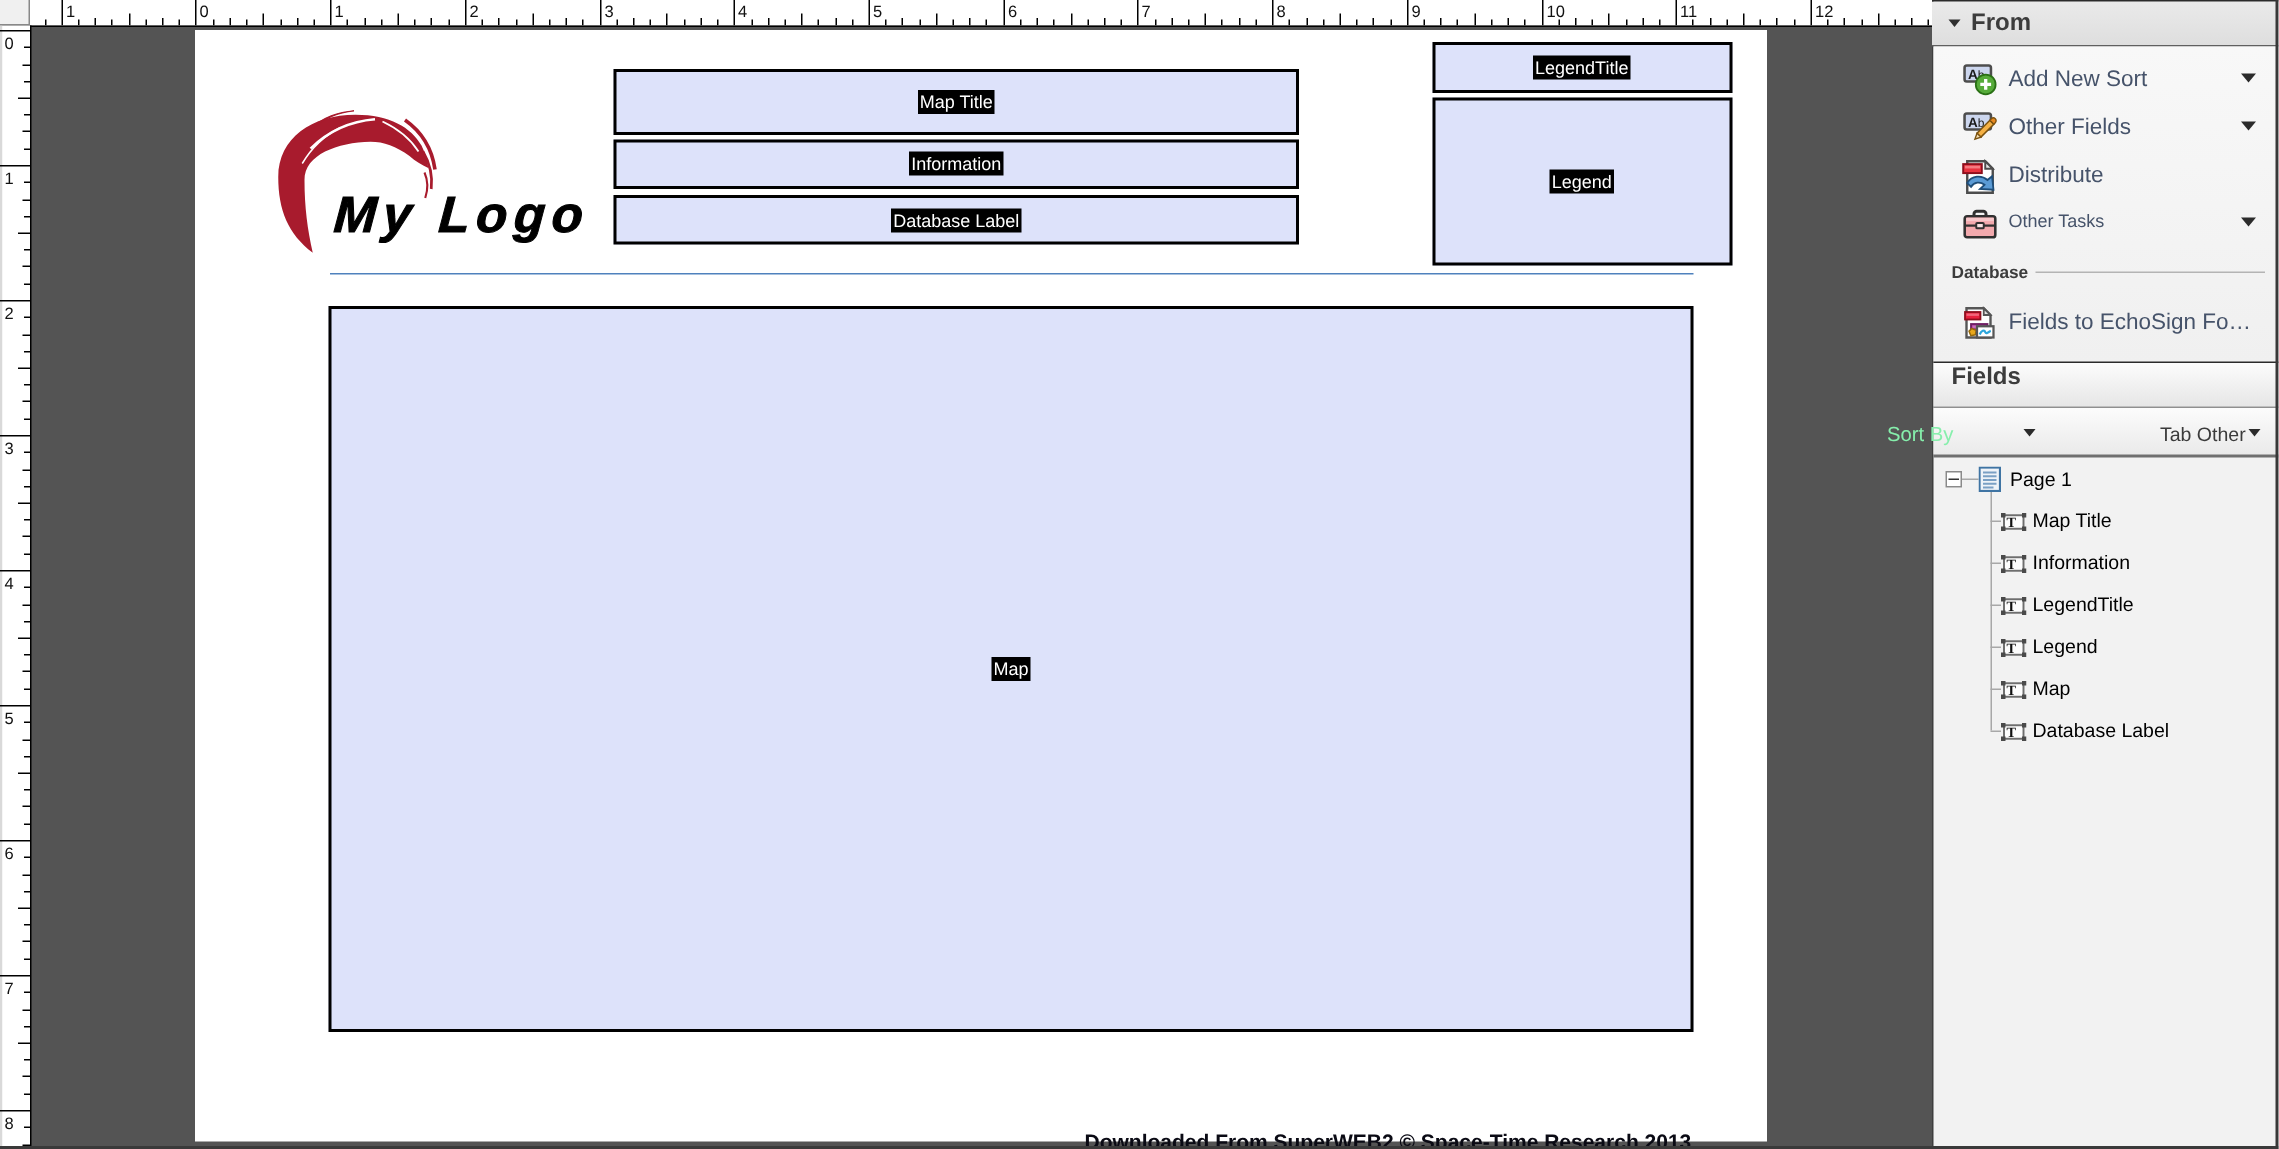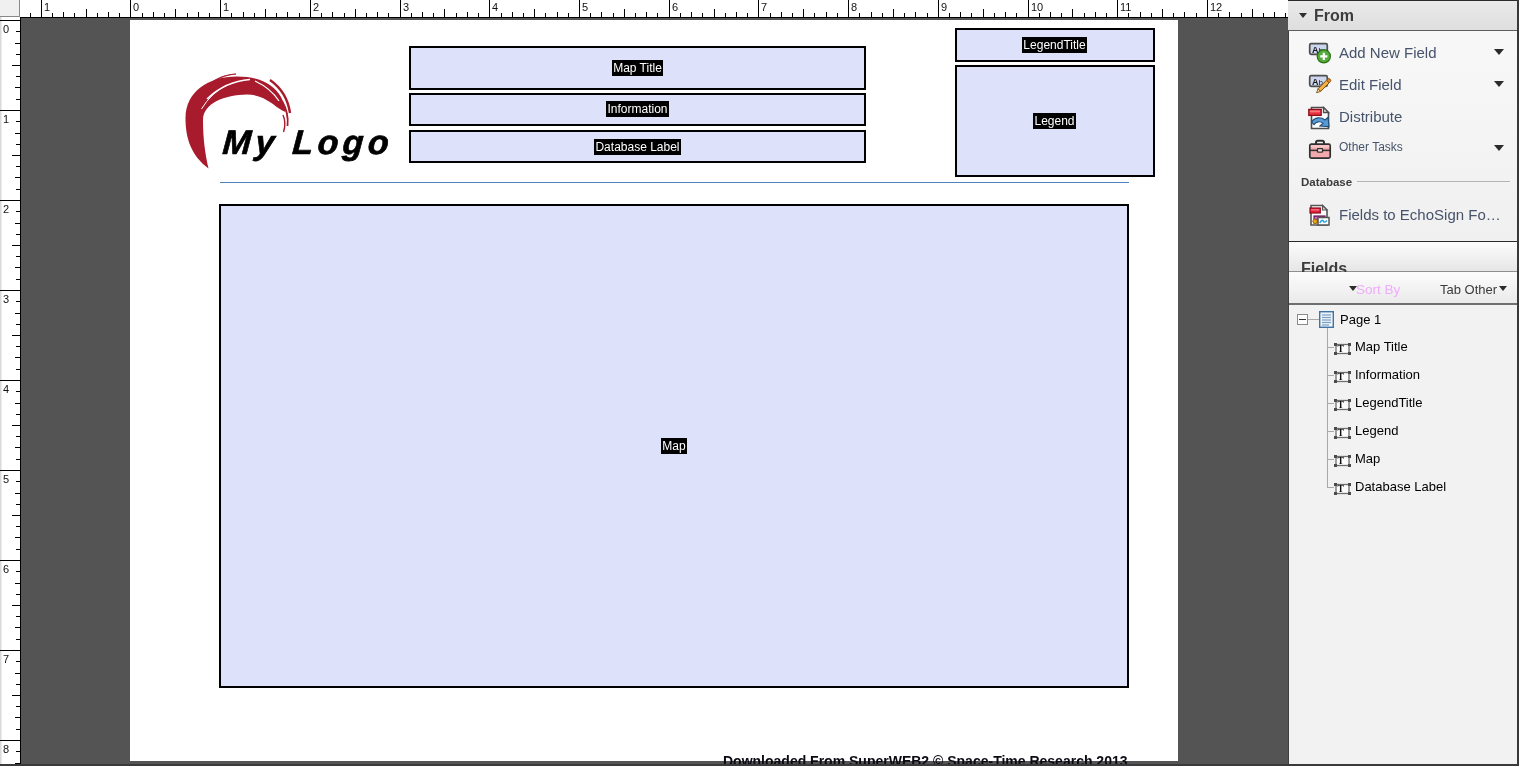--- a/index.html
+++ b/index.html
@@ -284,31 +284,31 @@
 <div class="abs" style="left:1314px;top:8px;font-size:16px;line-height:16px;font-weight:bold;color:#3c3c3c;">From</div>
 
 <div class="abs" style="left:1289px;top:31px;width:230px;height:210px;background:linear-gradient(#f8f8f8,#f0f0f0);"></div>
 <div style="position:absolute;left:1308px;top:42px;"><svg width="24" height="24" viewBox="0 0 24 24">
 <rect x="1.7" y="1.7" width="17.6" height="10.6" rx="1.5" fill="#ccd6ee" stroke="#4d4d4d" stroke-width="1.7"></rect>
 <text x="4" y="10.5" font-family="Liberation Sans" font-size="9" font-weight="bold" fill="#1a1a1a">A</text>
 <text x="10.5" y="10.5" font-family="Liberation Sans" font-size="8" fill="#1a1a1a">b</text>
 <circle cx="15.8" cy="14.3" r="6.6" fill="#56ab3a" stroke="#2a7015" stroke-width="1.2"></circle>
 <path d="M12.2 14.3 H19.4 M15.8 10.7 V17.9" stroke="#fff" stroke-width="2.2"></path>
 </svg></div>
-<div style="position:absolute;left:1339px;top:44px;font-size:15px;color:#46536a;">Add New Field</div>
+<div style="position:absolute;left:1339px;top:44px;font-size:15px;color:#46536a;">Add New Sort</div>
 <div style="position:absolute;left:1494px;top:49px;width:0;height:0;border-left:5px solid transparent;border-right:5px solid transparent;border-top:6px solid #2b2b2b;"></div>
 <div style="position:absolute;left:1308px;top:74px;"><svg width="24" height="24" viewBox="0 0 24 24">
 <rect x="1.7" y="1.7" width="17.6" height="10.6" rx="1.5" fill="#ccd6ee" stroke="#4d4d4d" stroke-width="1.7"></rect>
 <text x="4" y="10.5" font-family="Liberation Sans" font-size="9" font-weight="bold" fill="#1a1a1a">A</text>
 <text x="10.5" y="10.5" font-family="Liberation Sans" font-size="8" fill="#1a1a1a">b</text>
 <path d="M18.6 6.2 L21.2 8.8 L12.6 17.4 L10 14.8 Z" fill="#f5b145" stroke="#7a5210" stroke-width="1"></path>
 <path d="M10 14.8 L12.6 17.4 L8.6 18.8 Z" fill="#f3deb2" stroke="#7a5210" stroke-width="0.9"></path>
 <path d="M18.6 6.2 L21.2 8.8 L22.2 7.8 a1.8 1.8 0 0 0 -2.6 -2.6 Z" fill="#e88820" stroke="#7a5210" stroke-width="0.9"></path>
 </svg></div>
-<div style="position:absolute;left:1339px;top:76px;font-size:15px;color:#46536a;">Edit Field</div>
+<div style="position:absolute;left:1339px;top:76px;font-size:15px;color:#46536a;">Other Fields</div>
 <div style="position:absolute;left:1494px;top:81px;width:0;height:0;border-left:5px solid transparent;border-right:5px solid transparent;border-top:6px solid #2b2b2b;"></div>
 <div style="position:absolute;left:1308px;top:106px;"><svg width="24" height="24" viewBox="0 0 24 24">
 <path d="M3.5 1.5 h12 l5 5 v16 h-17 Z" fill="#fff" stroke="#4d4d4d" stroke-width="1.6"></path>
 <path d="M15.5 1.5 l5 5 h-5 Z" fill="#e8e8e8" stroke="#4d4d4d" stroke-width="1.3"></path>
 <rect x="0.8" y="3.4" width="12.4" height="6" fill="#e8323f" stroke="#8e0e1c" stroke-width="1.3"></rect>
 <rect x="1.9" y="4.5" width="10.2" height="1.8" fill="#f47a80"></rect>
 <path d="M3.5 16 C6.5 11 13 10.5 17 14 L20 11.5 L21 20.5 L12 20 L15 17.2 C12 14.8 8 15.4 6 18.6 Z" fill="#5b9bd5" stroke="#1f4e79" stroke-width="1.2"></path>
 </svg></div>
 <div style="position:absolute;left:1339px;top:108px;font-size:15px;color:#46536a;">Distribute</div>
 <div style="position:absolute;left:1308px;top:138px;"><svg width="24" height="24" viewBox="0 0 24 24">
@@ -330,24 +330,24 @@
 <rect x="5" y="6" width="8.3" height="1.6" fill="#f2677b"></rect>
 <rect x="8" y="13" width="11" height="6" fill="#a83a9a" stroke="#6d1d62" stroke-width="1.2"></rect>
 <rect x="9" y="14" width="9" height="1.6" fill="#c76fbc"></rect>
 <path d="M8.5 16 l3 1.2 l-0.6 3 l-3 0.6 l-1.2 -3 Z" fill="#e8a81c" stroke="#96680a" stroke-width="1"></path>
 <rect x="12" y="14.5" width="11" height="7.5" fill="#fff" stroke="#565656" stroke-width="1.5"></rect>
 <path d="M13.8 20 C15 17.2 16.8 16.6 17.5 18.4 C18.2 20.2 19.9 18 21.2 17.6" fill="none" stroke="#2ea7dd" stroke-width="1.5"></path>
 </svg></div>
 <div class="abs" style="left:1339px;top:206px;font-size:15px;color:#46536a;">Fields to EchoSign Fo…</div>
 
 <div class="abs" style="left:1289px;top:241px;width:230px;height:31px;background:linear-gradient(#fcfcfc,#e6e6e6);border-top:1px solid #2b2b2b;border-bottom:1px solid #8f8f8f;box-sizing:border-box;"></div>
-<div class="abs" style="left:1301px;top:261px;font-size:16px;line-height:16px;font-weight:bold;color:#3c3c3c;">Fields</div>
+<div class="abs" style="left:1301px;top:244px;font-size:16px;line-height:16px;font-weight:bold;color:#3c3c3c;">Fields</div>
 
 <div class="abs" style="left:1289px;top:272px;width:230px;height:33px;background:linear-gradient(#fcfcfc,#eaeaea);border-bottom:2px solid #6f6f6f;box-sizing:border-box;"></div>
-<div class="abs" style="left:1356px;top:282px;font-size:13.5px;color:#f0abfc;">Sort By</div>
+<div class="abs" style="left:1258px;top:282px;font-size:13.5px;color:#86efac;">Sort By</div>
 <div class="abs" style="left:1349px;top:286px;width:0;height:0;border-left:4.5px solid transparent;border-right:4.5px solid transparent;border-top:5.5px solid #2b2b2b;"></div>
 <div class="abs" style="left:1499px;top:286px;width:0;height:0;border-left:4.5px solid transparent;border-right:4.5px solid transparent;border-top:5.5px solid #2b2b2b;"></div>
 <div class="abs" style="left:1440px;top:282px;font-size:13px;color:#3b3b3b;">Tab Other</div>
 
 <div style="position:absolute;left:1327px;top:327px;width:1px;height:160px;background:#a8a8a8;"></div>
 <div style="position:absolute;left:1297px;top:314px;width:11px;height:11px;background:#fff;border:1px solid #8a8a8a;box-sizing:border-box;"></div>
 <div style="position:absolute;left:1299px;top:319px;width:7px;height:1px;background:#333;"></div>
 <div style="position:absolute;left:1308px;top:319px;width:11px;height:1px;background:#a8a8a8;"></div>
 <div style="position:absolute;left:1319px;top:311px;"><svg width="15" height="17" viewBox="0 0 15 17">
 <rect x="0.7" y="0.7" width="13.6" height="15.6" fill="#eef3f8" stroke="#3f74a3" stroke-width="1.4"></rect>

